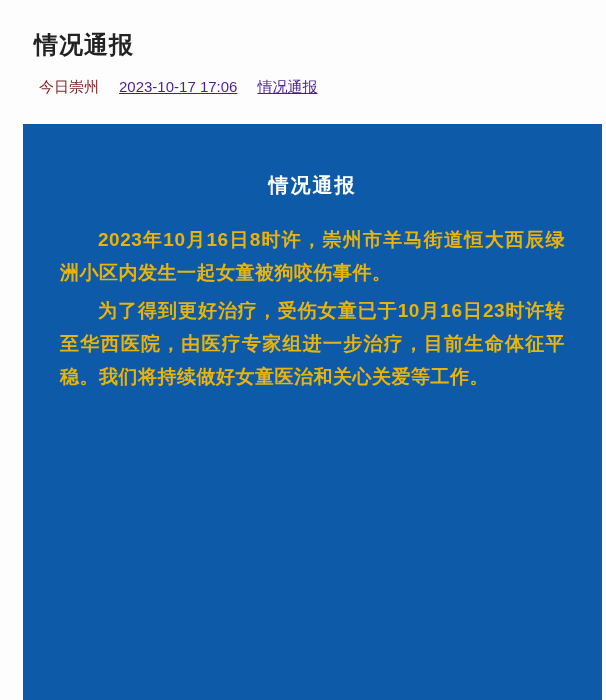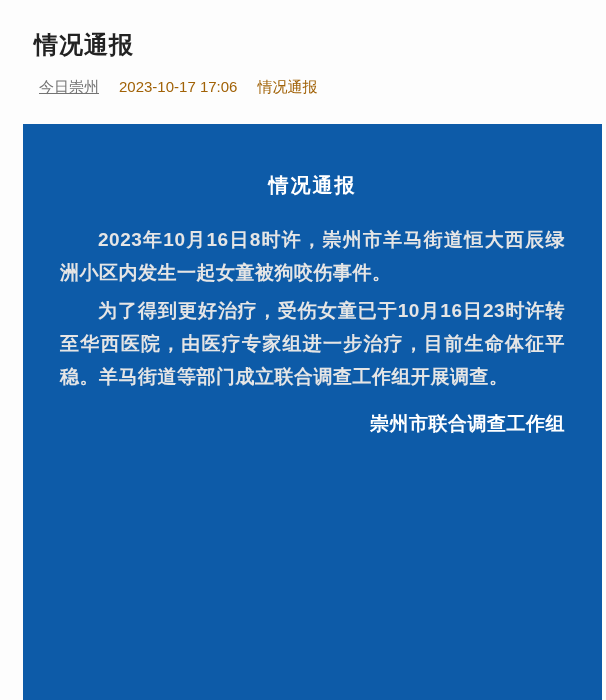--- a/index.html
+++ b/index.html
@@ -25,46 +25,46 @@
   .article-meta {
     margin-top: 12px;
     font-size: 15px;
     line-height: 20px;
     display: flex;
     align-items: baseline;
     gap: 10px;
     white-space: nowrap;
   }
   .account-name {
-    color: #737373;
+    color: #7f1d1d;
     cursor: pointer;
-    text-decoration: underline;
   }
   .meta-gray {
-    color: #a16207;
+    color: #4c1d95;
+    text-decoration: underline;
   }
   .notice-box {
     margin: 22px 14px 0 13px;
     width: 579px;
     height: 592px;
     background: #0d5ba8;
     padding: 42px 27px 20px 27px;
     overflow: hidden;
   }
   .notice-title {
     text-align: center;
     color: #ffffff;
     font-size: 20px;
     line-height: 28px;
     font-weight: bold;
     letter-spacing: 2px;
     margin-bottom: 24px;
   }
   .notice-body p {
-    color: #e5e5e5;
+    color: #eab308;
     font-size: 19px;
     line-height: 33px;
     font-weight: bold;
     text-align: justify;
     text-indent: 2em;
     letter-spacing: 0.5px;
   }
   .notice-signature {
     margin-top: 14px;
     text-align: right;
@@ -84,19 +84,15 @@
     <span class="account-name">今日崇州</span>
     <span class="meta-gray">2023-10-17 17:06</span>
     <span class="meta-gray">情况通报</span>
   </div>
 </div>
 
 <div class="notice-box">
   <div class="notice-title">情况通报</div>
   <div class="notice-body">
     <p>2023年10月16日8时许，崇州市羊马街道恒大西辰绿洲小区内发生一起女童被狗咬伤事件。</p>
-    <p>为了得到更好治疗，受伤女童已于10月16日23时许转至华西医院，由医疗专家组进一步治疗，目前生命体征平稳。羊马街道等部门成立联合调查工作组开展调查。</p>
-  </div>
-  <div class="notice-signature">
-    <div>崇州市联合调查工作组</div>
-
+    <p>为了得到更好治疗，受伤女童已于10月16日23时许转至华西医院，由医疗专家组进一步治疗，目前生命体征平稳。我们将持续做好女童医治和关心关爱等工作。</p>
   </div>
 </div>
 
 </body></html>

